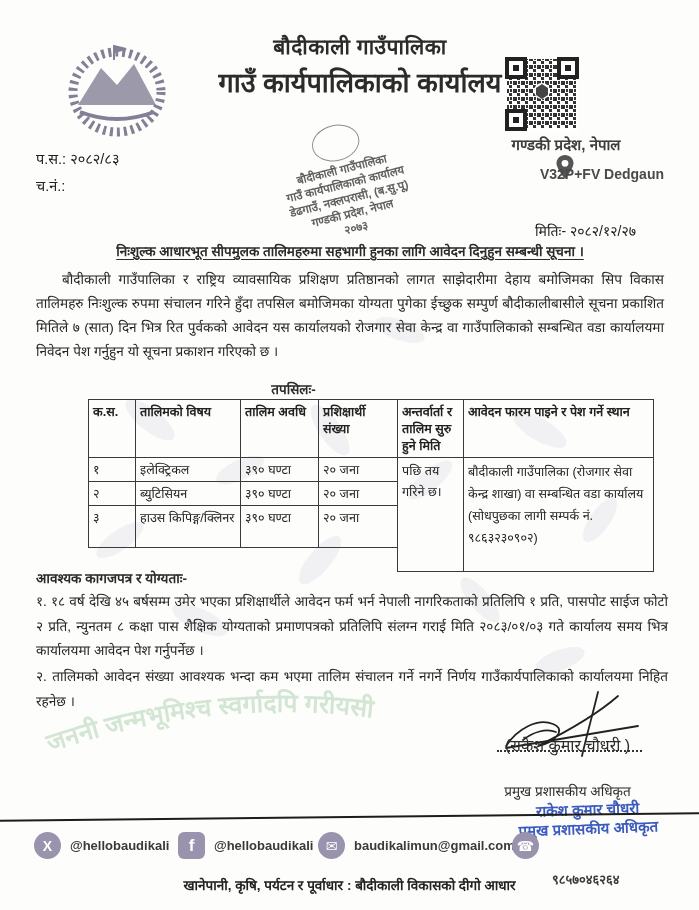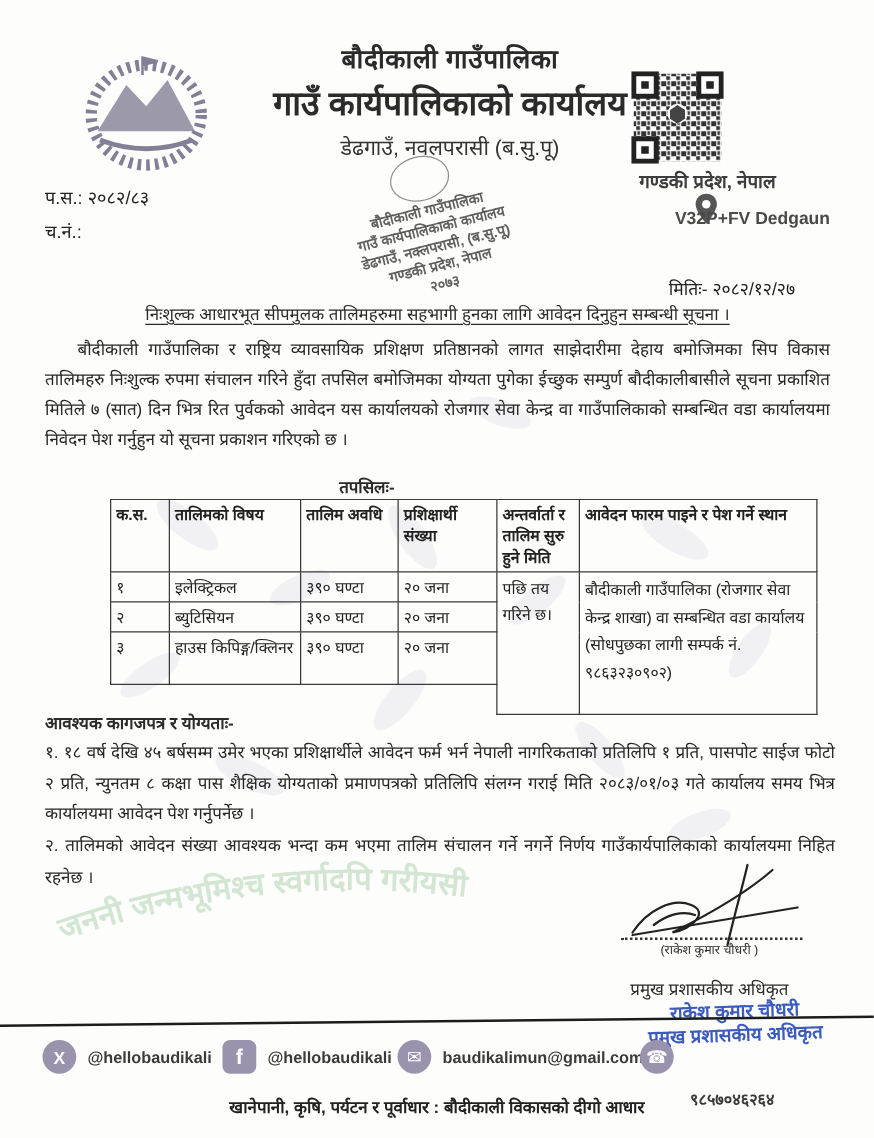--- a/index.html
+++ b/index.html
@@ -24,42 +24,42 @@
   .ref{left:36px;top:146px;font-size:14.5px;line-height:27px;color:#222;}
   
   .stamp-round{
     left:232px;top:124px;width:225px;text-align:center;
     transform:rotate(-14deg);transform-origin:center;
     color:rgba(62,62,62,.82);font-size:11.5px;font-weight:700;line-height:15px;
   }
   .stamp-emblem{width:46px;height:34px;border:1.5px solid rgba(70,70,70,.6);border-radius:50%;
     margin:0 auto 2px auto;}
   .date-line{left:498px;top:221px;width:175px;font-size:14px;color:#222;text-align:center;}
-  .title{left:38px;top:242px;width:624px;text-align:center;font-size:13.5px;font-weight:400;
+  .title{left:38px;top:242px;width:624px;text-align:center;font-size:13.5px;font-weight:700;
     text-decoration:underline;text-underline-offset:3px;}
   .bodytext{left:36px;top:268px;width:628px;font-size:13.6px;line-height:24px;text-align:justify;
     text-indent:26px;color:#262626;}
   .tapsil{left:0;top:380px;width:587px;text-align:center;font-size:13.5px;font-weight:600;}
   
   table.main{left:88px;top:399px;border-collapse:collapse;table-layout:fixed;width:565px;
     font-size:12.6px;color:#222;}
   table.main th,table.main td{border:1.3px solid #3a3a3a;padding:3px 4px;text-align:left;
     vertical-align:top;font-weight:600;}
   table.main td{font-weight:500;}
   table.main .noborder{border:none;}
   table.main .loc{line-height:1.75;}
   
   .req-head{left:36px;top:568px;font-size:13.6px;font-weight:700;}
   .req{left:36px;top:0;width:632px;font-size:13.6px;line-height:24.5px;text-align:justify;color:#262626;}
   .req1{top:590px;}
   .req2{top:665px;}
   
   .sig-svg{left:498px;top:688px;}
   .dotline{left:497px;top:750px;width:145px;border-bottom:2px dotted #333;height:0;}
-  .sig-name{left:460px;top:752px;width:215px;text-align:center;font-size:10px;}
+  .sig-name{left:460px;top:734px;width:215px;text-align:center;font-size:16px;}
   .sig-title{left:460px;top:781px;width:215px;text-align:center;font-size:13.6px;}
   .blue-stamp{left:488px;top:800px;width:200px;text-align:center;color:#3c5bbf;
     font-weight:700;font-size:15px;line-height:19px;transform:rotate(-2deg);}
   .footer-line{left:0;top:816px;width:699px;height:2px;background:#1c1c1c;transform:rotate(-0.6deg);}
   
   .icn{width:27px;height:27px;border-radius:50%;background:#9a93ad;color:#fff;
     display:flex;align-items:center;justify-content:center;font-size:14px;font-weight:700;}
   .icn.sq{border-radius:6px;}
   .handle{font-size:13px;font-weight:700;color:#3a3a3a;}
   .f-x-icon{left:34px;top:832px;}
@@ -101,21 +101,20 @@
     <ellipse cx="61" cy="62" rx="44" ry="40" stroke-dasharray="3 4" stroke-width="9"></ellipse>
     <path d="M22 75 L45 38 L61 55 L78 34 L100 75 Z" fill="#6e6a85" stroke="none" opacity="0.8"></path>
     <path d="M24 82 Q61 96 98 82" stroke-width="4"></path>
     <path d="M58 30 L58 16 L70 19 L58 22" stroke-width="2" fill="#6e6a85"></path>
   </g>
 </svg>
 
 <div class="abs z hdr-center">
   <div class="muni">बौदीकाली गाउँपालिका</div>
   <div class="office">गाउँ कार्यपालिकाको कार्यालय</div>
-  <div class="addr">डेढगाउँ, नवलपरासी (ब.सु.पू)</div>
 </div>
 
 <svg class="abs z" style="left:505px;top:57px;" width="74" height="74" viewBox="0 0 74 74">
   <defs>
     <pattern id="qrp" width="8" height="8" patternUnits="userSpaceOnUse">
       <rect x="0" y="0" width="4" height="4" fill="#333"></rect>
       <rect x="4" y="4" width="3" height="3" fill="#333"></rect>
       <rect x="5" y="0" width="2" height="3" fill="#333"></rect>
     </pattern>
   </defs>

